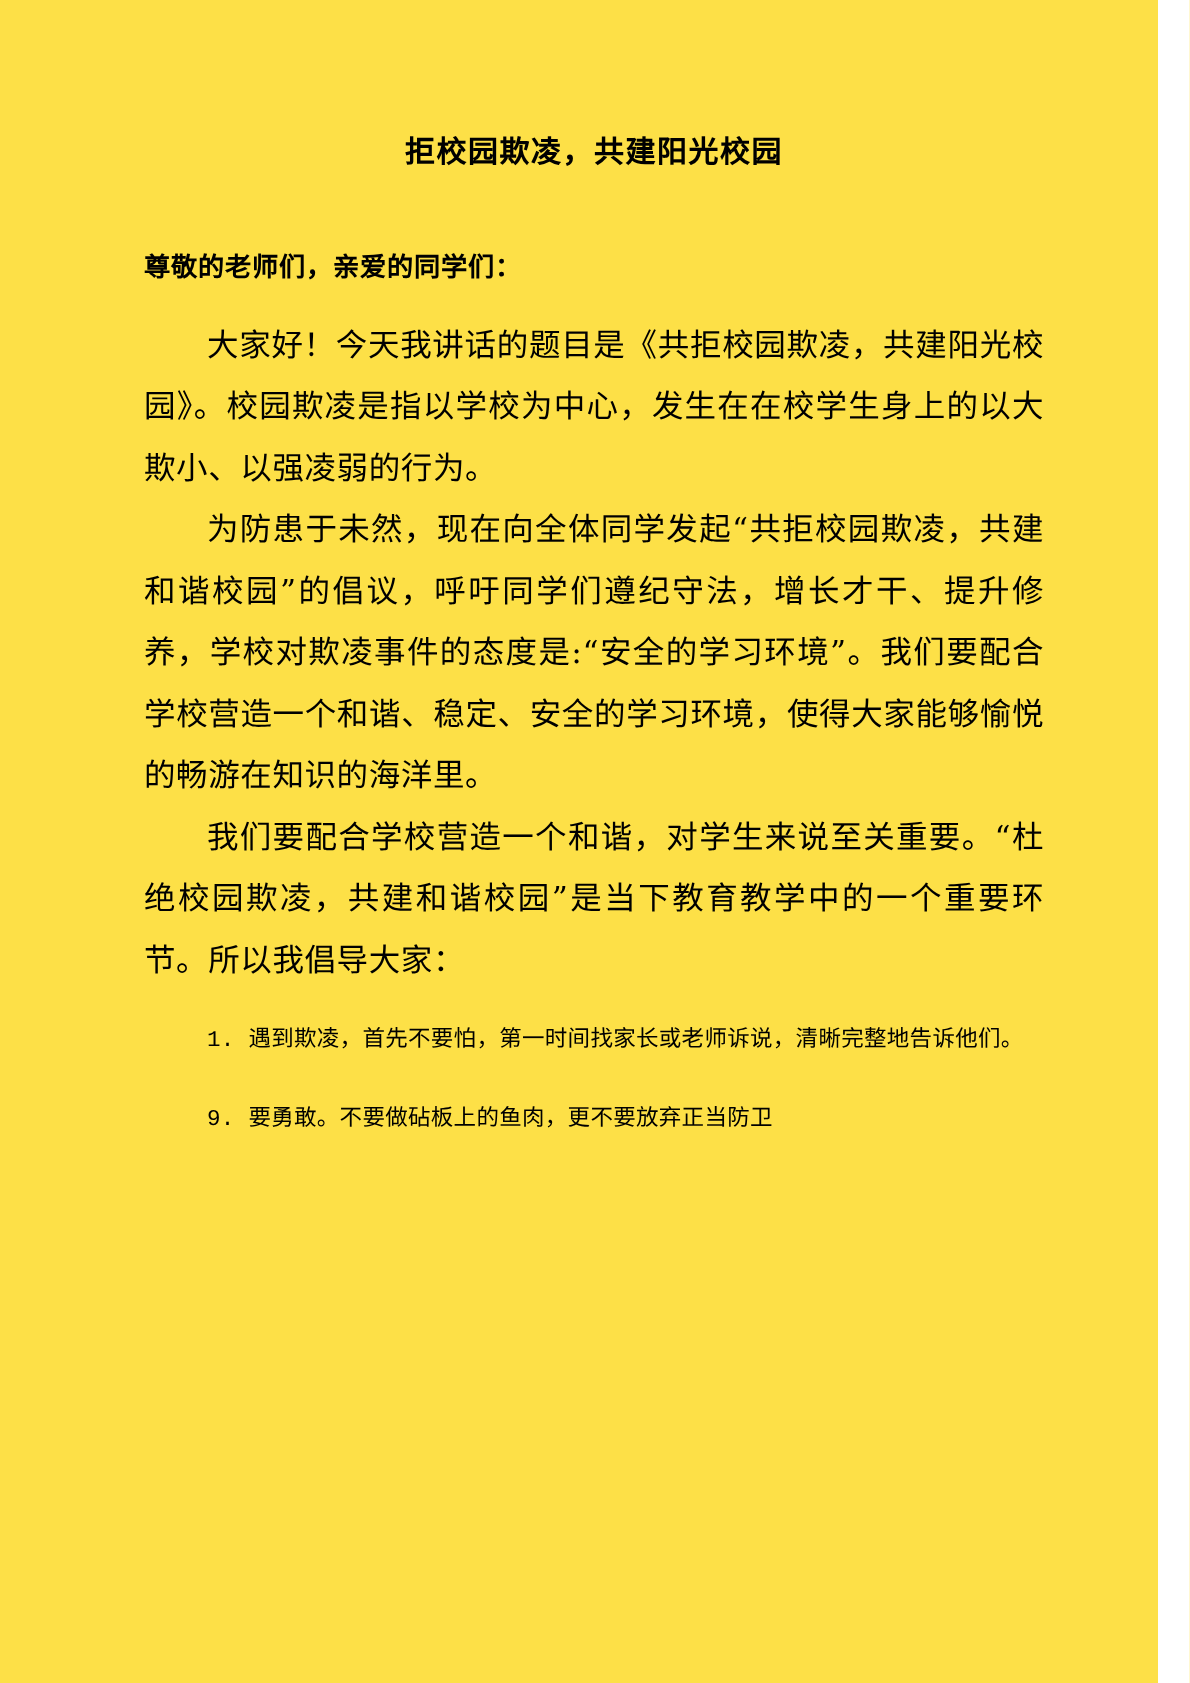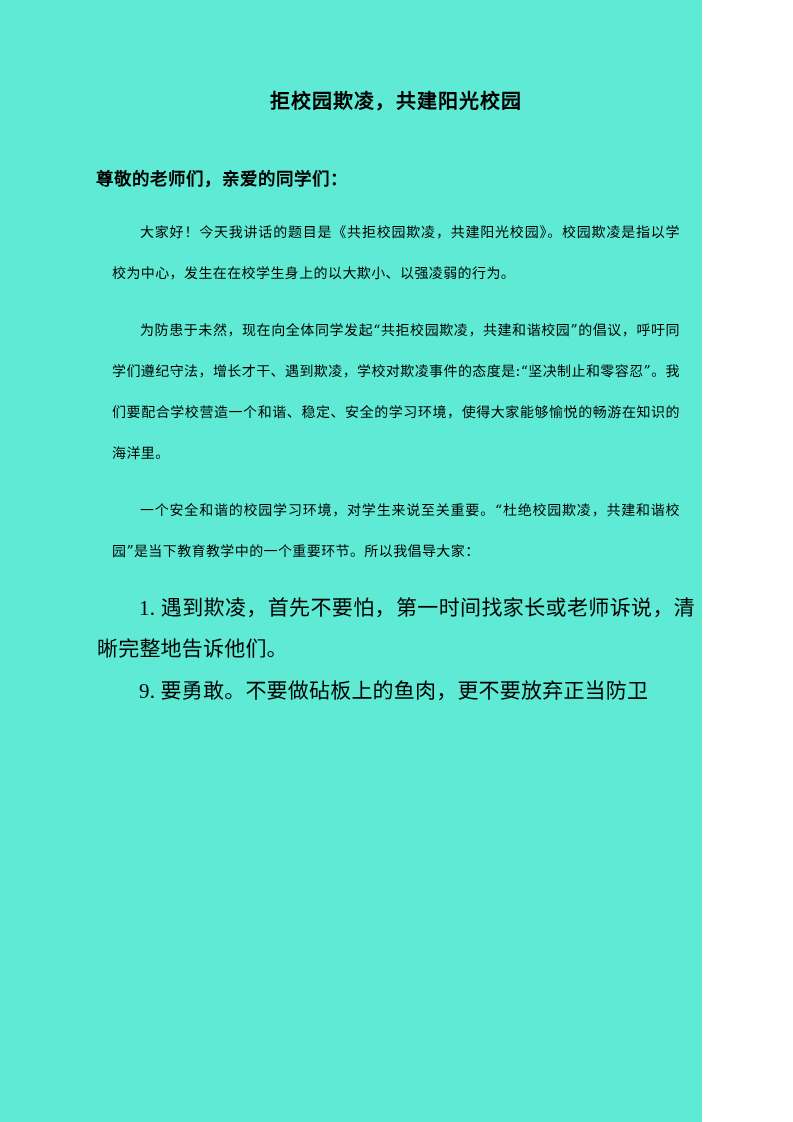--- a/index.html
+++ b/index.html
@@ -3,23 +3,23 @@
 <meta charset="utf-8">
 <title>document</title>
 <style>
   html, body {
     margin: 0;
     padding: 0;
     background: #ffffff;
   }
   .page {
     position: relative;
-    width: 702px;
+    width: 772px;
     height: 1122px;
-    background: #5eead4;
+    background: #fde047;
     box-sizing: border-box;
     overflow: hidden;
     font-family: "DejaVu Sans", "Liberation Sans", sans-serif;
     color: #000000;
   }
   .content {
     position: absolute;
     left: 96px;
     top: 84px;
     width: 600px;
@@ -35,51 +35,51 @@
   }
   .salutation {
     font-size: 17.5px;
     font-weight: 700;
     line-height: 34px;
     letter-spacing: 0.5px;
     margin: 0 0 14px 0;
     font-family: "DejaVu Serif", "Liberation Serif", serif;
   }
   p.body-para {
-    font-size: 14px;
+    font-size: 21px;
     line-height: 41px;
-    margin: 16px;
+    margin: 0;
     text-indent: 2em;
     text-align: justify;
     letter-spacing: 0.4px;
     font-family: "DejaVu Serif", "Liberation Serif", serif;
     word-break: break-all;
   }
   p.list-para {
-    font-size: 21px;
+    font-size: 15px;
     line-height: 41px;
-    margin: 1px;
+    margin: 12px;
     text-indent: 2em;
     text-align: justify;
     letter-spacing: 0.2px;
-    font-family: Liberation Serif, serif;
+    font-family: Liberation Mono, monospace;
     word-break: break-all;
   }
 </style>
 </head>
 <body>
 
 <div class="page">
   <div class="content">
 
     <h1 class="doc-title">拒校园欺凌，共建阳光校园</h1>
 
     <p class="salutation">尊敬的老师们，亲爱的同学们：</p>
 
     <p class="body-para">大家好！今天我讲话的题目是《共拒校园欺凌，共建阳光校园》。校园欺凌是指以学校为中心，发生在在校学生身上的以大欺小、以强凌弱的行为。</p>
-    <p class="body-para">为防患于未然，现在向全体同学发起“共拒校园欺凌，共建和谐校园”的倡议，呼吁同学们遵纪守法，增长才干、遇到欺凌，学校对欺凌事件的态度是:“坚决制止和零容忍”。我们要配合学校营造一个和谐、稳定、安全的学习环境，使得大家能够愉悦的畅游在知识的海洋里。</p>
-    <p class="body-para">一个安全和谐的校园学习环境，对学生来说至关重要。“杜绝校园欺凌，共建和谐校园”是当下教育教学中的一个重要环节。所以我倡导大家：</p>
+    <p class="body-para">为防患于未然，现在向全体同学发起“共拒校园欺凌，共建和谐校园”的倡议，呼吁同学们遵纪守法，增长才干、提升修养，学校对欺凌事件的态度是:“安全的学习环境”。我们要配合学校营造一个和谐、稳定、安全的学习环境，使得大家能够愉悦的畅游在知识的海洋里。</p>
+    <p class="body-para">我们要配合学校营造一个和谐，对学生来说至关重要。“杜绝校园欺凌，共建和谐校园”是当下教育教学中的一个重要环节。所以我倡导大家：</p>
 
     <p class="list-para">1. 遇到欺凌，首先不要怕，第一时间找家长或老师诉说，清晰完整地告诉他们。</p>
     <p class="list-para">9. 要勇敢。不要做砧板上的鱼肉，更不要放弃正当防卫</p>
 
   </div>
 </div>
 
 </body></html>

